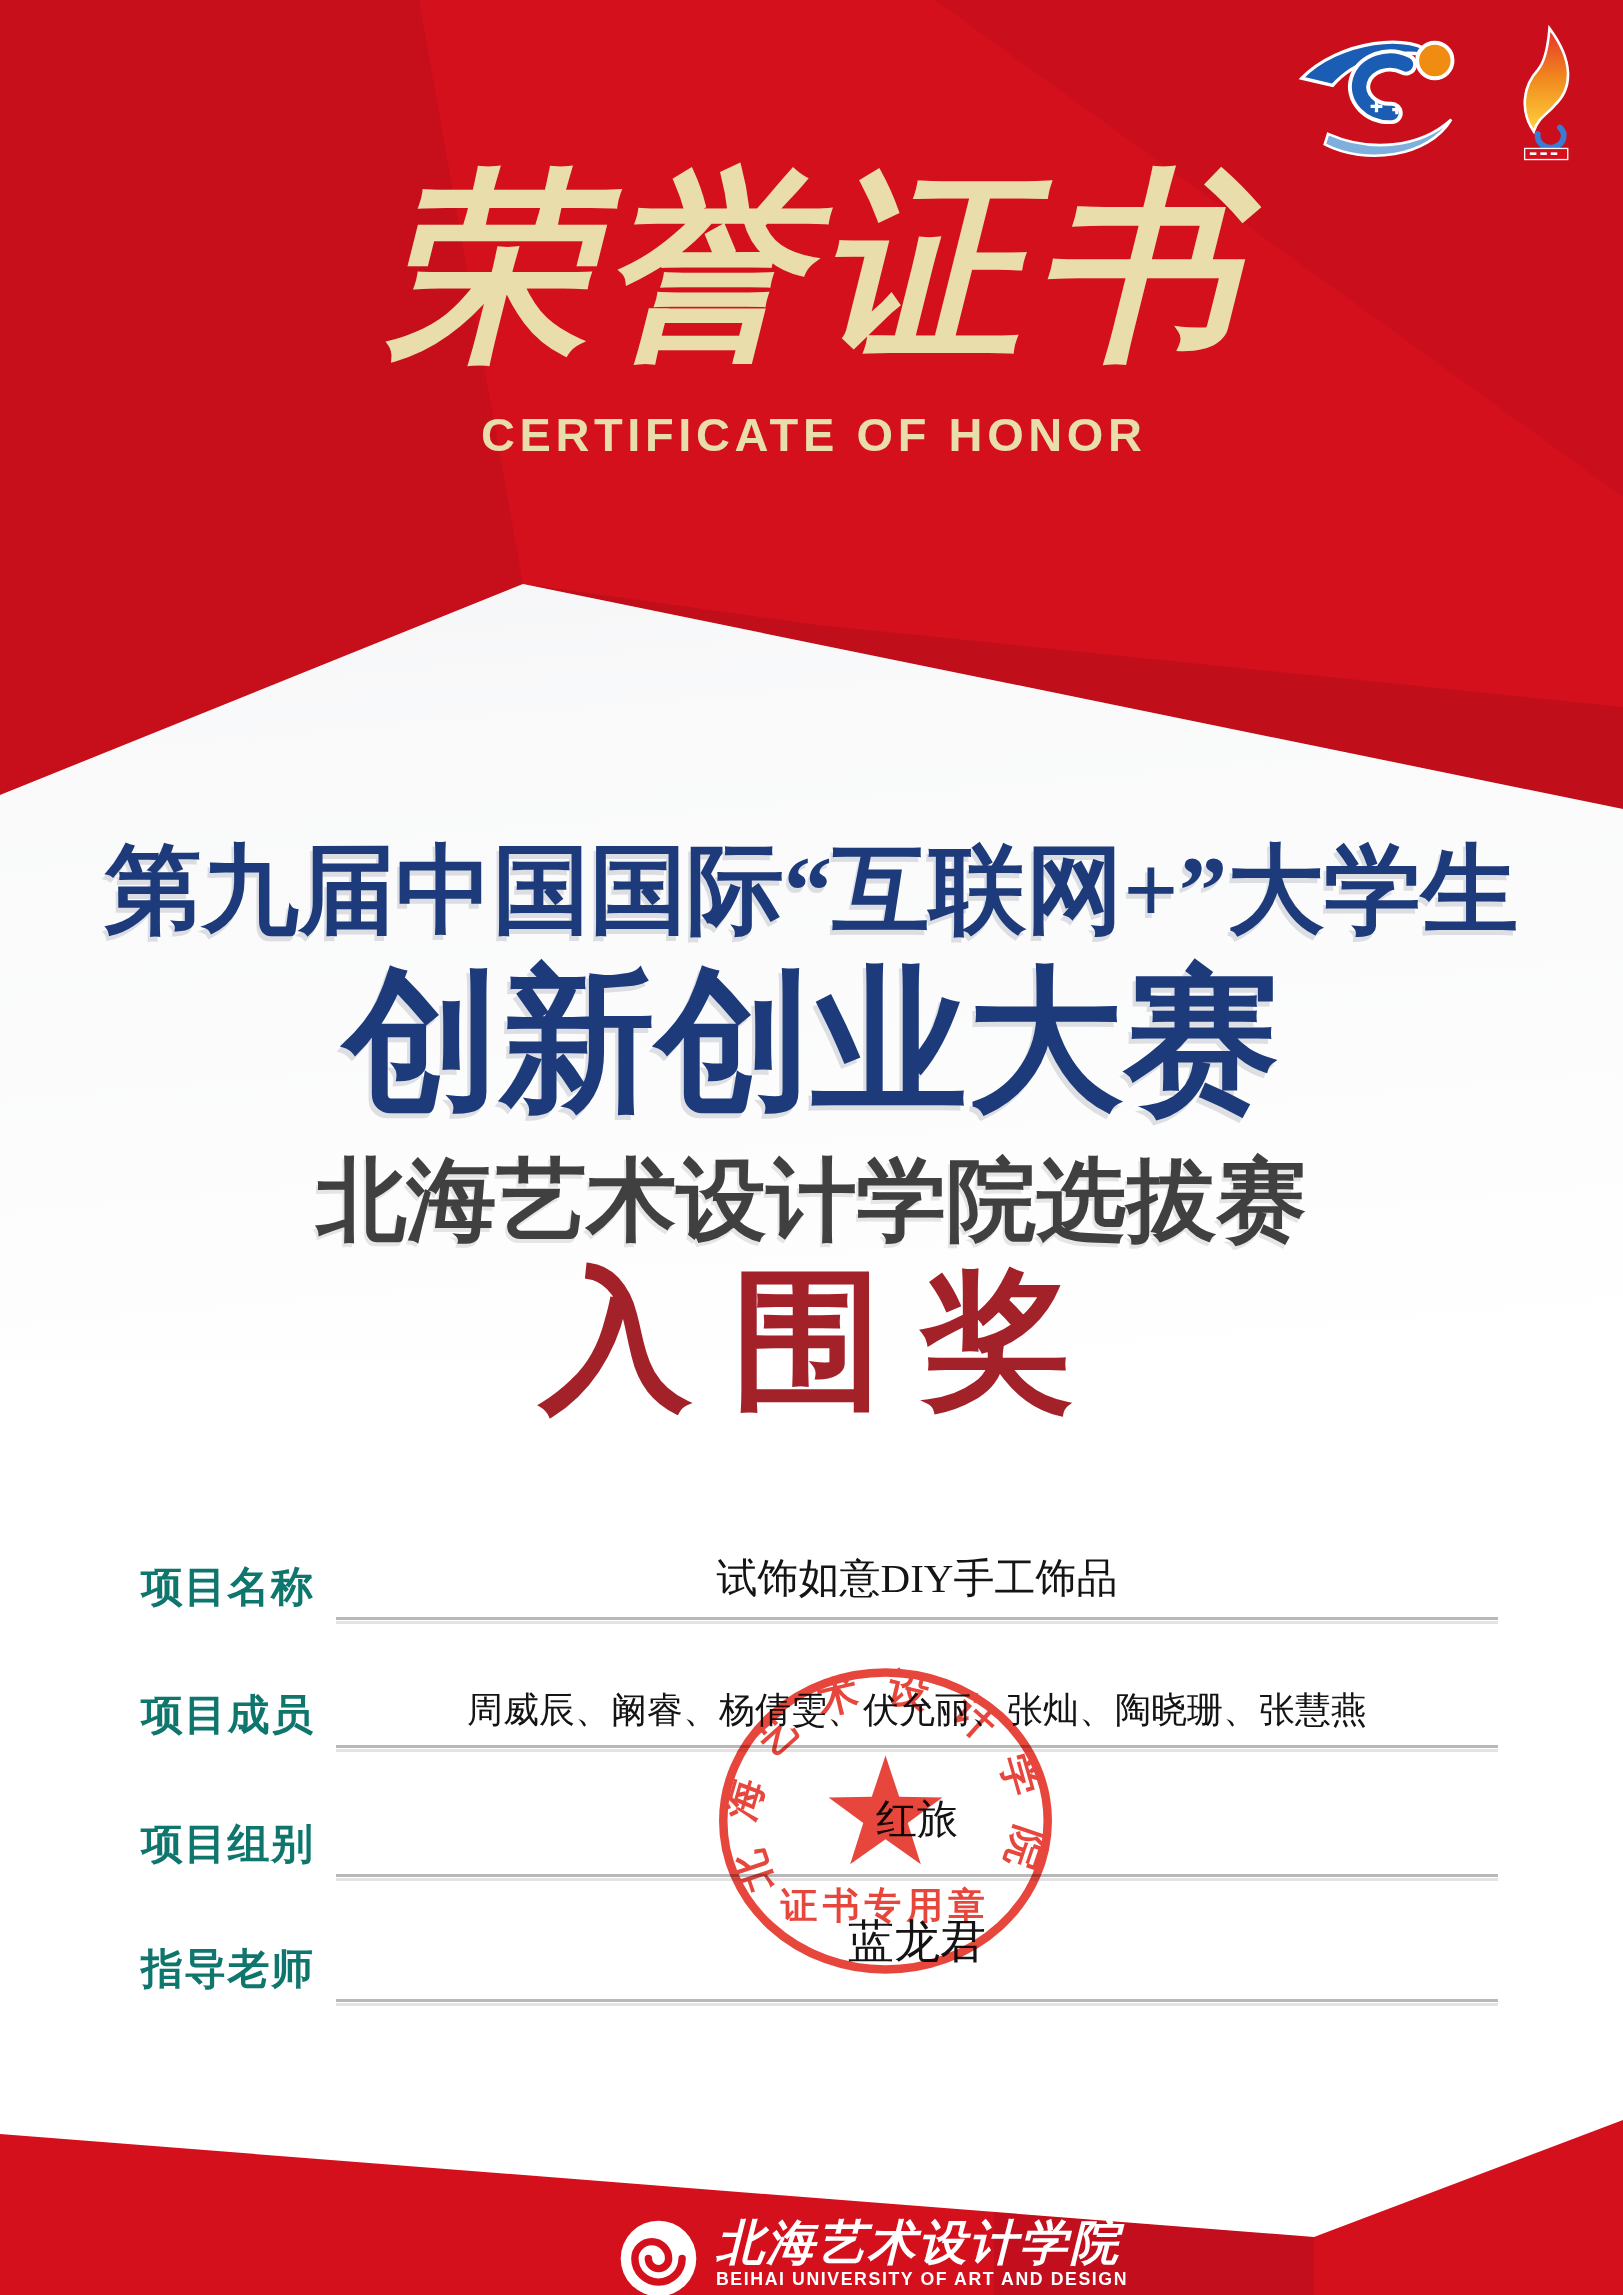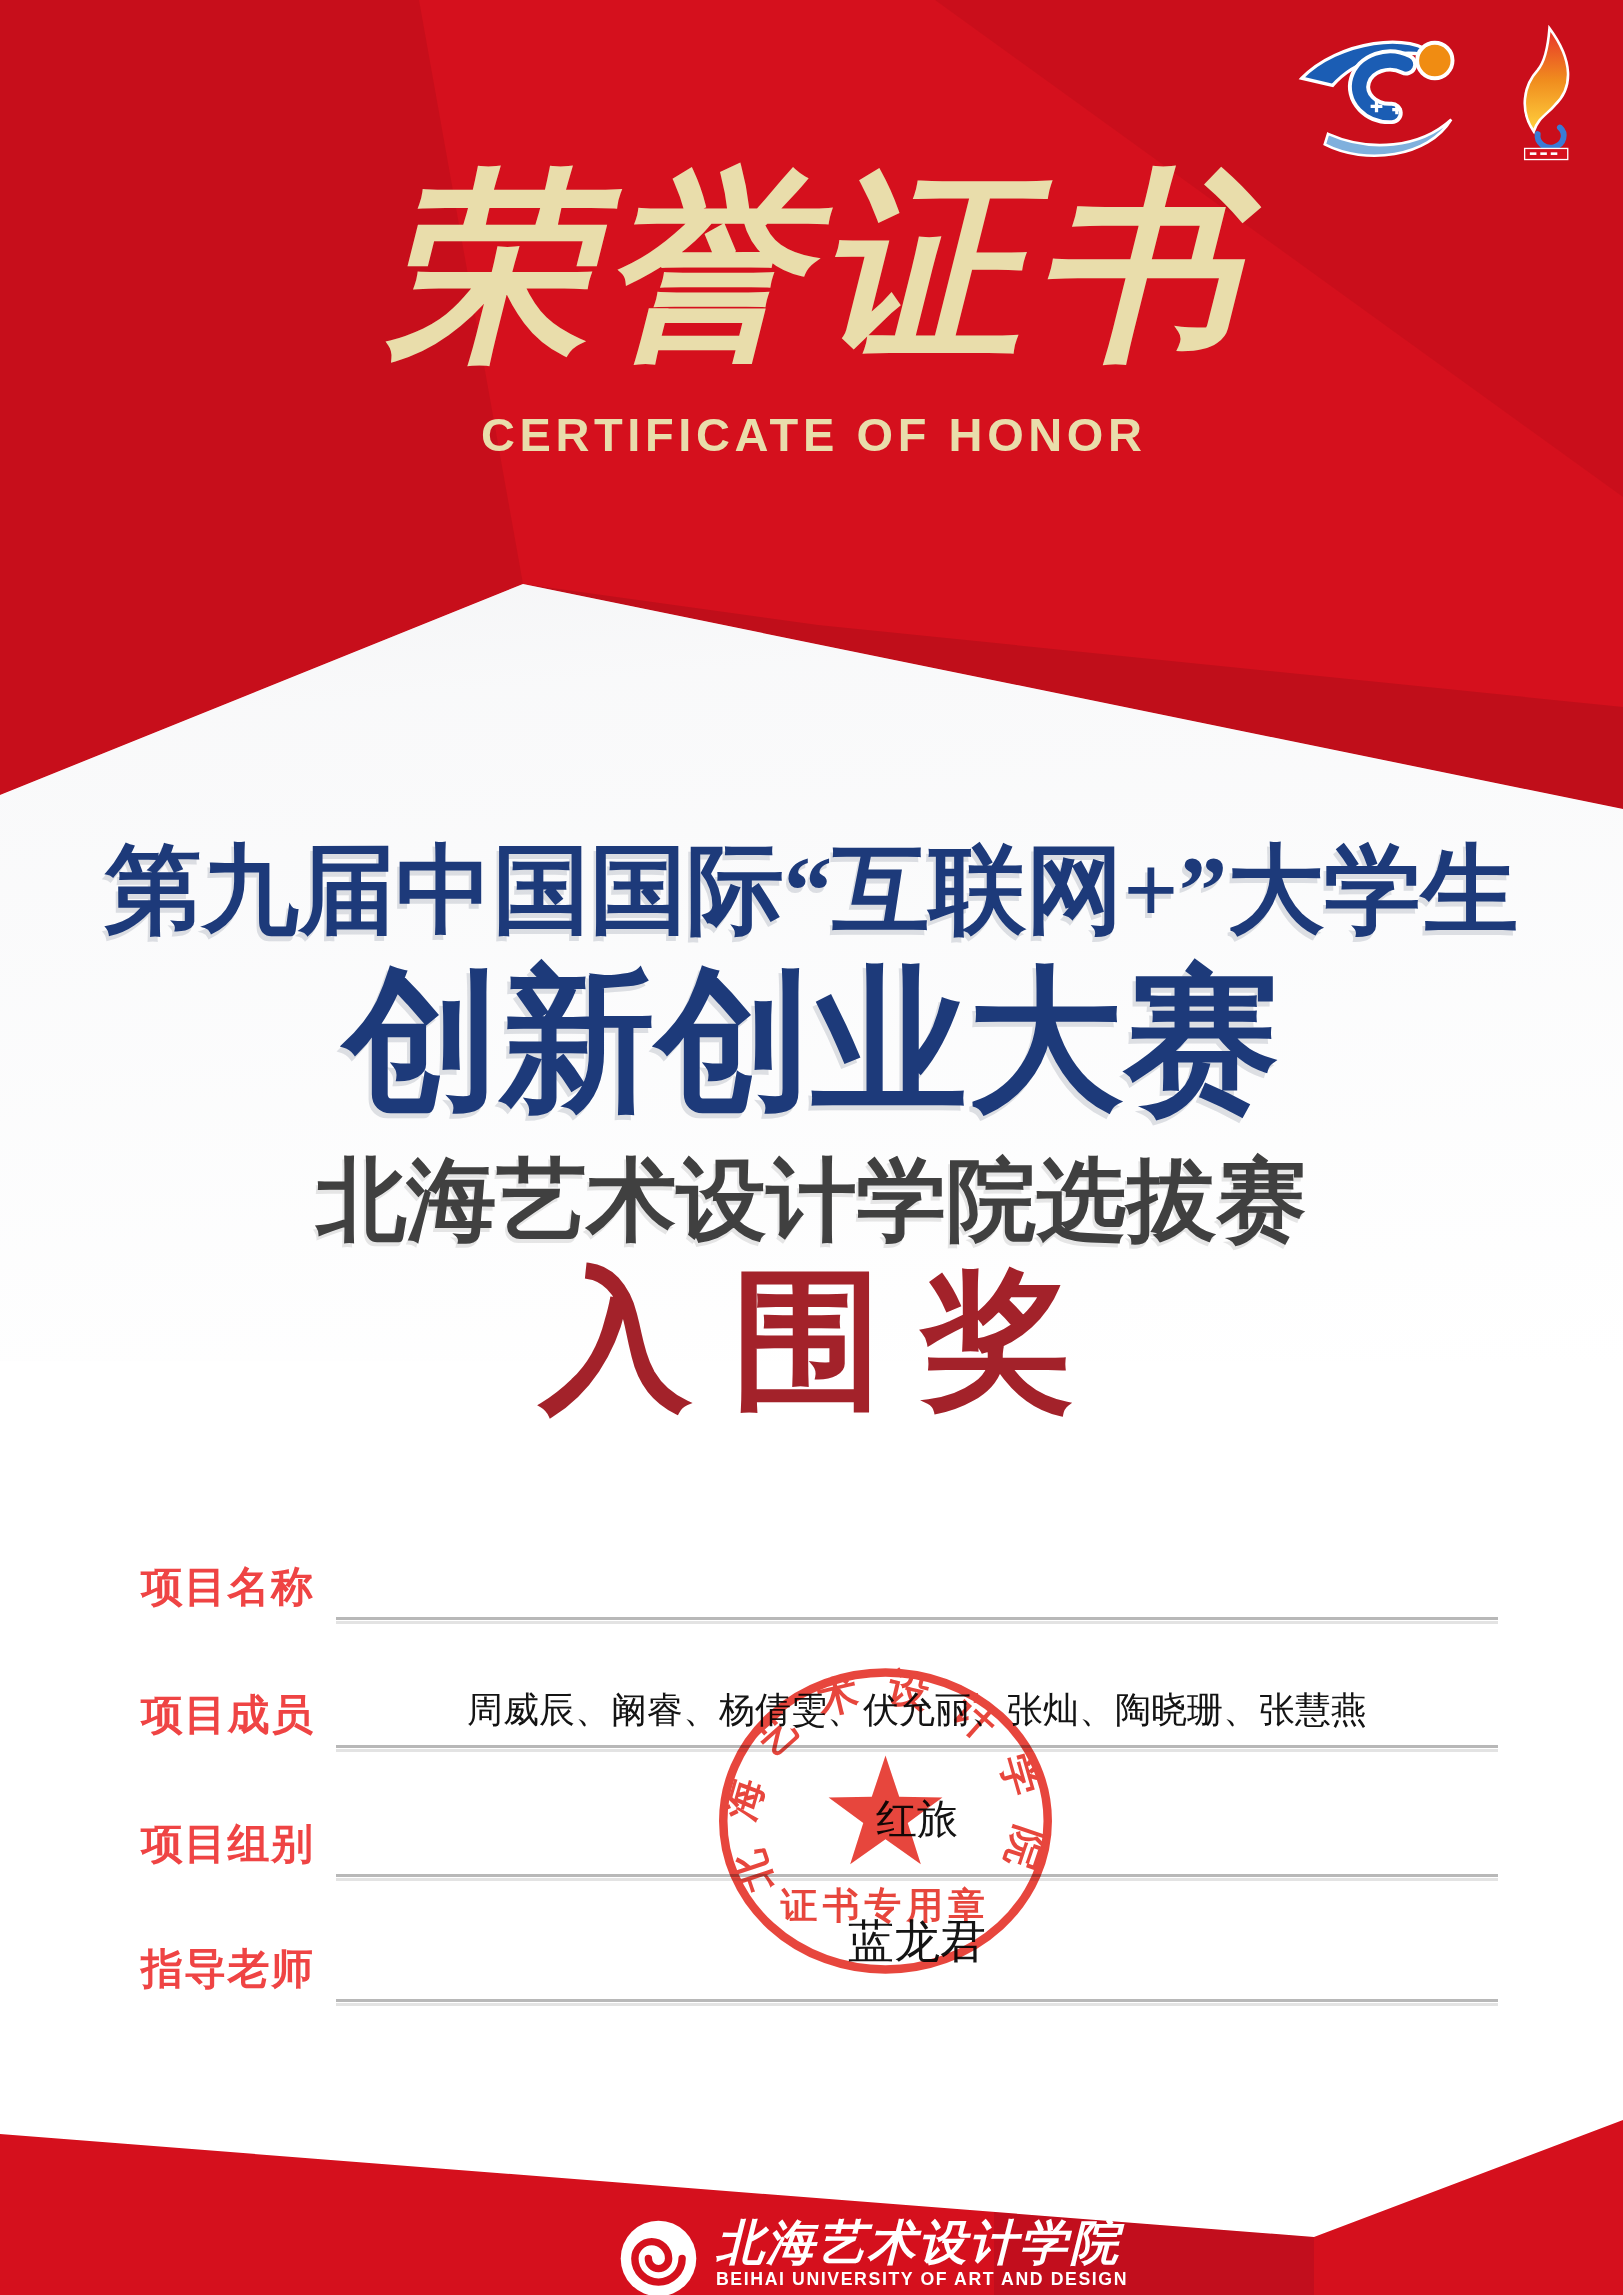--- a/index.html
+++ b/index.html
@@ -67,21 +67,21 @@
     text-shadow:-3.3px 5.2px 0 rgba(150,156,170,0.30);}
   .headline-3{top:1140px;font-size:90px;color:#404040;
     text-shadow:-2px 3.9px 0 rgba(160,160,160,0.25);}
   .award{top:1239px;font-size:152px;color:#a3222a;
     letter-spacing:39px;padding-left:30px;font-weight:700;}
   
   .field{position:absolute;z-index:7;left:0;width:1623px;height:79px;}
   .field-1{top:1541px;} .field-2{top:1669px;} .field-3{top:1798px;} .field-4{top:1923px;}
   .field .label{
     position:absolute;left:141px;bottom:5.2px;
-    font-size:42px;font-weight:700;color:#ef4444;letter-spacing:1.3px;
+    font-size:42px;font-weight:700;color:#0f766e;letter-spacing:1.3px;
   }
   .field .line{
     position:absolute;left:336px;width:1162px;bottom:0;height:3.3px;
     background:#b8b8b8;
   }
   .field .line::after{
     content:"";position:absolute;left:0;right:0;top:4.6px;height:2.6px;background:#e3e3e3;
   }
   .field .value{
     position:absolute;left:336px;width:1162px;bottom:14.4px;
@@ -155,20 +155,21 @@
   <div class="title-cn">荣誉证书</div>
   <div class="title-en">CERTIFICATE OF HONOR</div>
 
   <div class="headline headline-1">第九届中国国际“互联网+”大学生</div>
   <div class="headline headline-2">创新创业大赛</div>
   <div class="headline headline-3">北海艺术设计学院选拔赛</div>
   <div class="headline award">入围奖</div>
 
   <div class="field field-1">
     <span class="label">项目名称</span>
+    <span class="value">试饰如意DIY手工饰品</span>
     <div class="line"></div>
   </div>
   <div class="field field-2">
     <span class="label">项目成员</span>
     <span class="value">周威辰、阚睿、杨倩雯、伏允丽、张灿、陶晓珊、张慧燕</span>
     <div class="line"></div>
   </div>
   <div class="field field-3">
     <span class="label">项目组别</span>
     <span class="value">红旅</span>

